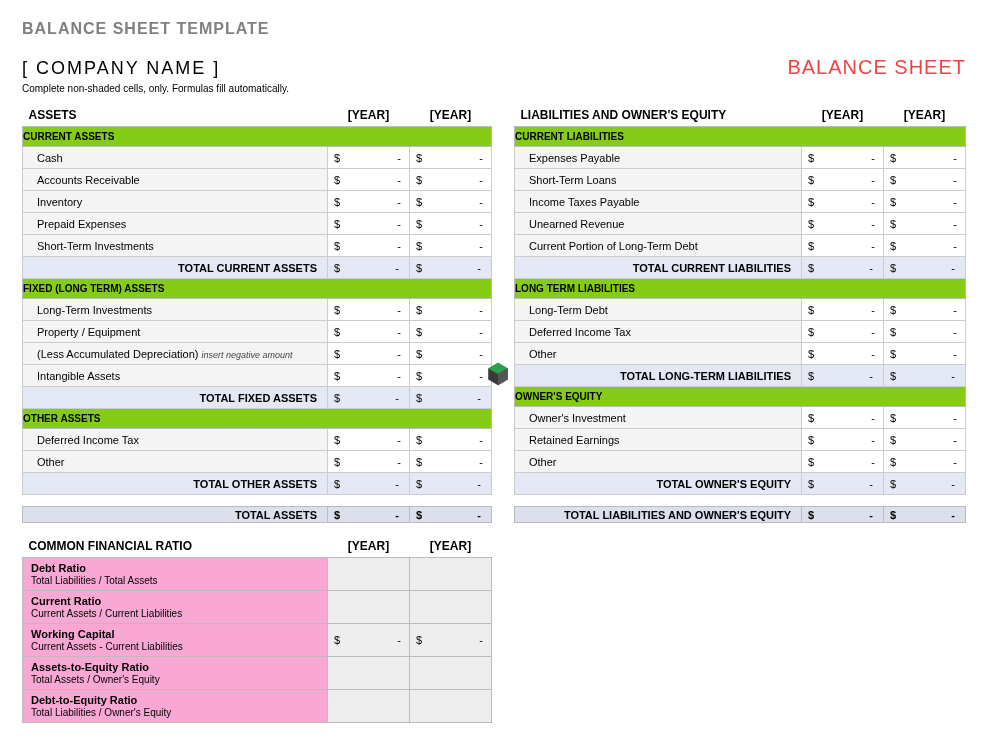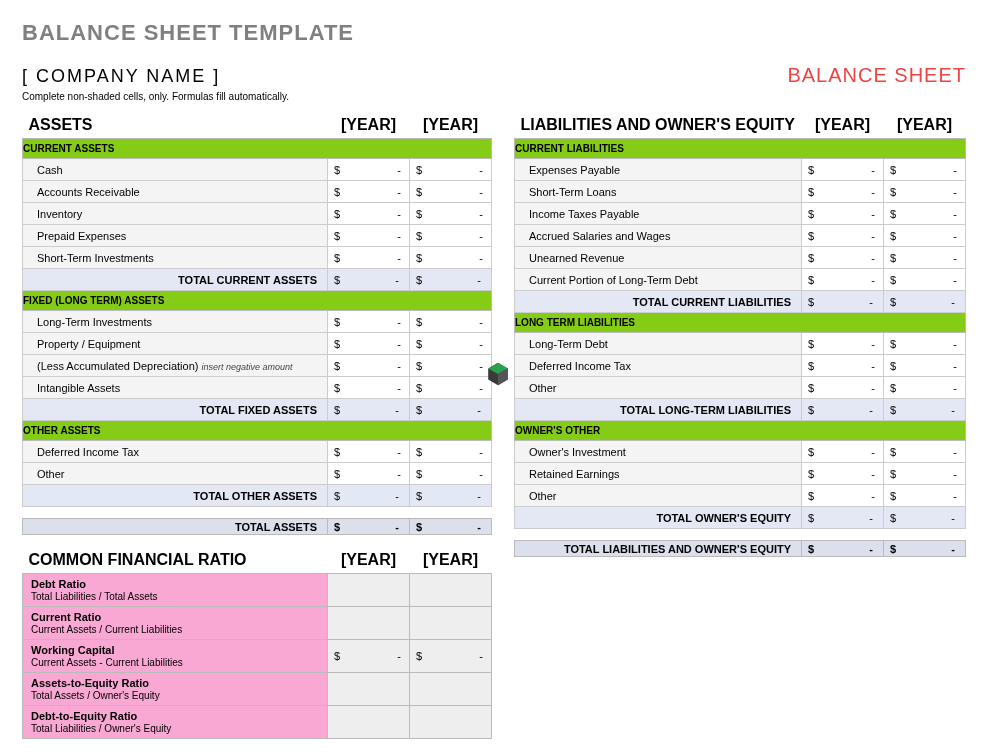--- a/index.html
+++ b/index.html
@@ -1,26 +1,26 @@
 <!DOCTYPE html>
 <html><head>
 <meta charset="utf-8">
 <style>
 * { box-sizing: border-box; margin: 0; padding: 0; }
 body { font-family: "Century Gothic", Arial, sans-serif; background: #fff; width: 988px; padding: 20px 22px; font-size: 11px; color: #000; }
-.page-title { font-size: 22px; font-weight: bold; color: #808080; letter-spacing: 1px; margin-bottom: 18px; }
+.page-title { font-size: 16px; font-weight: bold; color: #808080; letter-spacing: 1px; margin-bottom: 18px; }
 .header-row { display: flex; justify-content: space-between; align-items: baseline; margin-bottom: 4px; }
 .company { font-size: 18px; letter-spacing: 2px; }
 .doc-title { font-size: 20px; color: #ef4444; letter-spacing: 1px; }
 .instruction { font-size: 10px; margin-bottom: 10px; }
 .columns { display: flex; gap: 22px; }
 .col { flex: 1; }
 table { width: 100%; border-collapse: collapse; }
 th, td { text-align: left; vertical-align: middle; }
-.sec-header td { font-weight: bold; font-size: 16px; padding: 4px 6px; }
+.sec-header td { font-weight: bold; font-size: 12px; padding: 4px 6px; }
 .sec-header .yc { text-align: center; font-weight: bold; }
 .subhead td { background: #84cc16; font-weight: bold; font-size: 10px; padding: 4px 0; border: 1px solid #bbb; }
 .row td { border: 1px solid #ccc; padding: 4px 8px; height: 22px; }
 .row .label { padding-left: 14px; background: #f4f4f4; }
 .row .amt { width: 82px; text-align: left; position: relative; }
 .row .amt .dash { float: right; }
 .row .amt .sym { position: absolute; left: 6px; }
 .total td { background: #e4e8f4; font-weight: bold; text-align: right; padding-right: 10px; border: 1px solid #ccc; height: 22px; }
 .total .amt { text-align: left; font-weight: normal; position: relative; width: 82px; }
 .total .amt .dash { float: right; }
@@ -339,31 +339,20 @@
             <td class="amt">
               <span class="sym">$</span>
               <span class="dash">-</span>
             </td>
             <td class="amt">
               <span class="sym">$</span>
               <span class="dash">-</span>
             </td>
           </tr>
           <tr class="row">
-            <td class="label">Accrued Salaries and Wages</td>
-            <td class="amt">
-              <span class="sym">$</span>
-              <span class="dash">-</span>
-            </td>
-            <td class="amt">
-              <span class="sym">$</span>
-              <span class="dash">-</span>
-            </td>
-          </tr>
-          <tr class="row">
             <td class="label">Unearned Revenue</td>
             <td class="amt">
               <span class="sym">$</span>
               <span class="dash">-</span>
             </td>
             <td class="amt">
               <span class="sym">$</span>
               <span class="dash">-</span>
             </td>
           </tr>
@@ -436,21 +425,21 @@
             <td class="amt">
               <span class="sym">$</span>
               <span class="dash">-</span>
             </td>
             <td class="amt">
               <span class="sym">$</span>
               <span class="dash">-</span>
             </td>
           </tr>
   <tr class="subhead">
-            <td colspan="3">OWNER'S OTHER</td>
+            <td colspan="3">OWNER'S EQUITY</td>
           </tr>
   </tbody>
         <tbody id="liab-equity">
           <tr class="row">
             <td class="label">Owner's Investment</td>
             <td class="amt">
               <span class="sym">$</span>
               <span class="dash">-</span>
             </td>
             <td class="amt">

